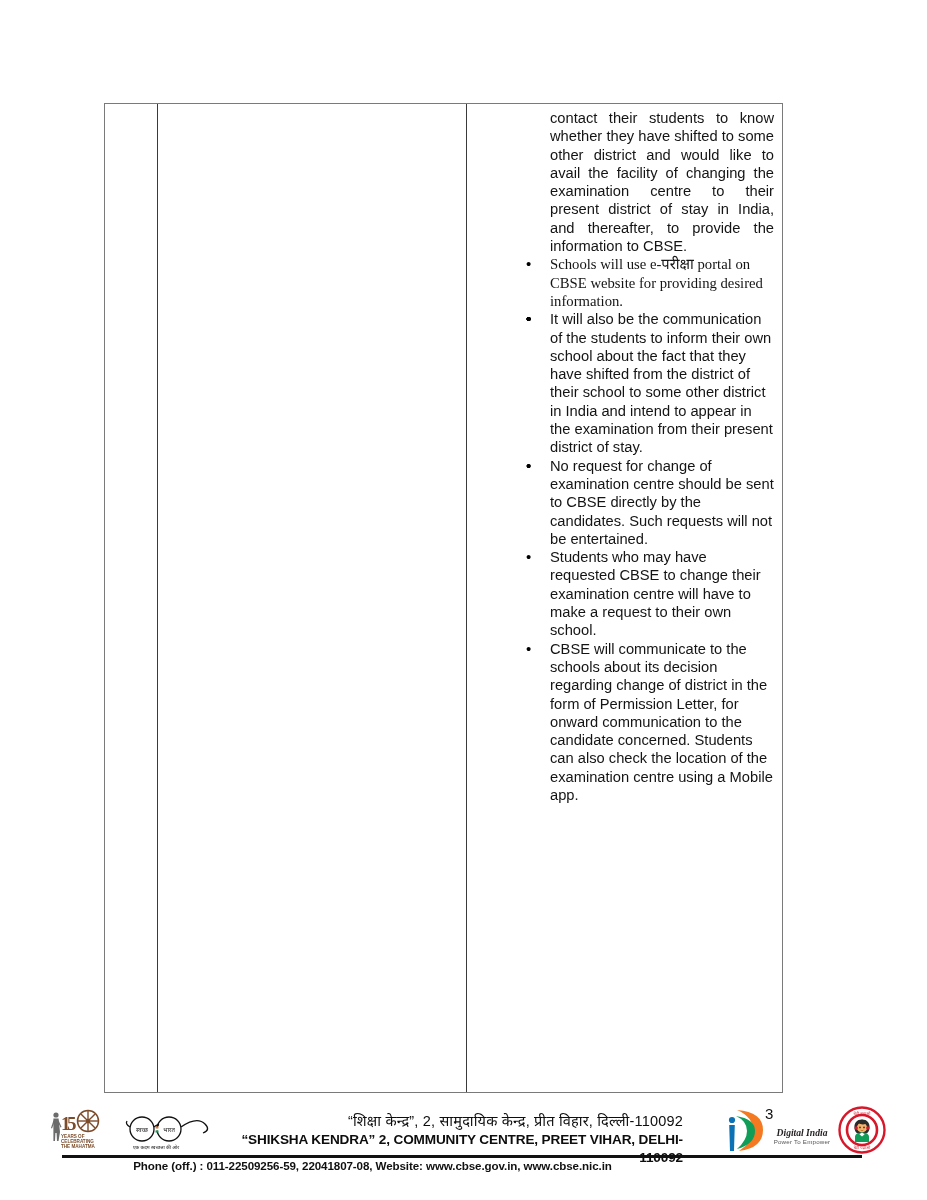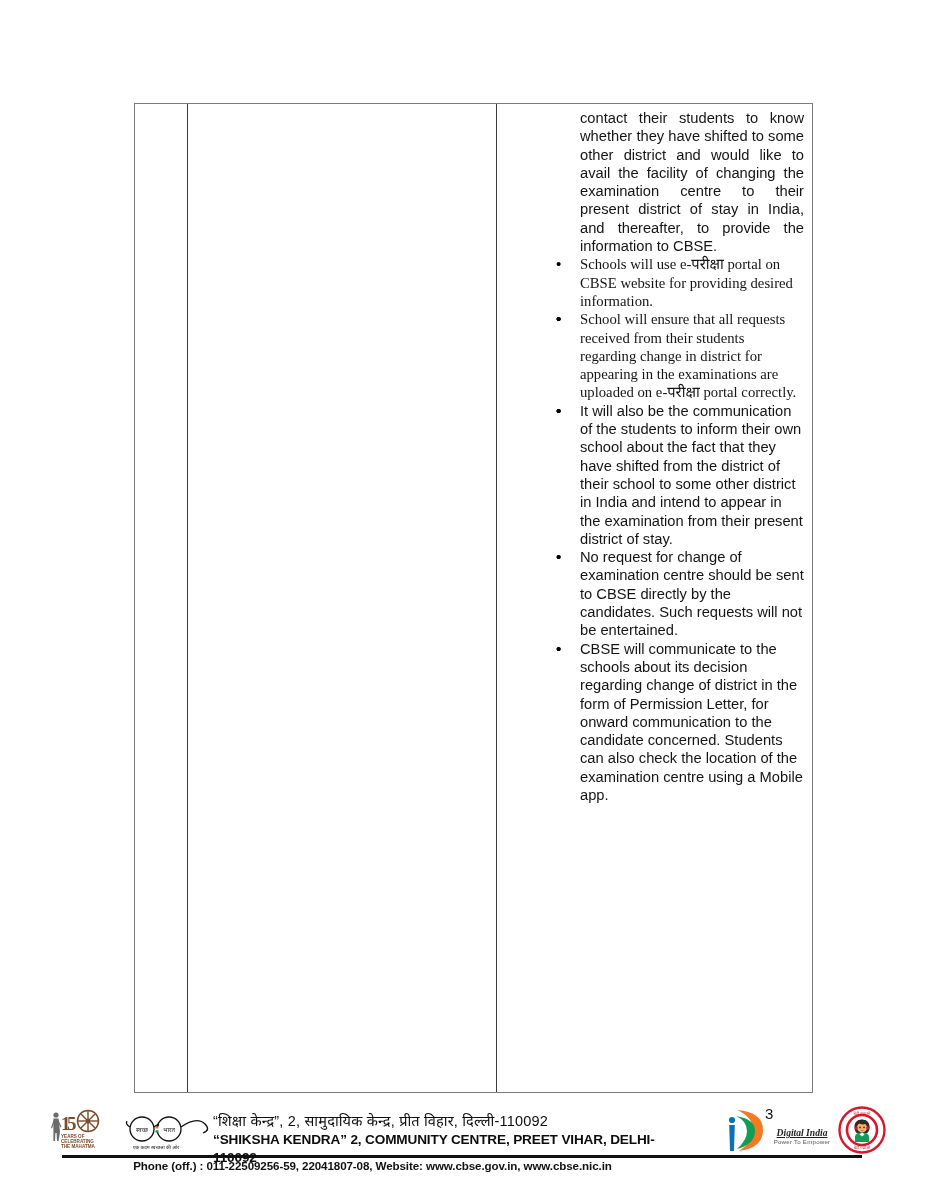--- a/index.html
+++ b/index.html
@@ -17,21 +17,21 @@
 
   
   #page {
     position: absolute;
     left: 0; top: 0;
     width: 927px; height: 1200px;
   }
 
   #content-table {
     position: absolute;
-    left: 134px;
+    left: 104px;
     top: 103px;
     width: 679px;
     height: 990px;
     border: 1px solid #7a7a7a;
     border-collapse: collapse;
     display: flex;
     background: #fff;
     gap: 40px;
   }
   .col-narrow {
@@ -89,21 +89,21 @@
     left: 0;
     top: 1098px;
     width: 927px;
     height: 102px;
   }
   #footer-address {
     position: absolute;
     left: 213px;
     top: 14px;
     width: 470px;
-    text-align: left;
+    text-align: right;
   }
   .addr-hi {
     font-size: 14.5px;
     line-height: 19px;
     letter-spacing: 0.2px;
     font-family: "Liberation Sans", "DejaVu Sans", sans-serif;
     color: #0d0d0d;
   }
   .addr-en {
     font-size: 13.6px;
@@ -166,21 +166,20 @@
     position: absolute;
     left: 772px;
     top: 1127px;
     width: 60px;
     text-align: center;
   }
   .di-name {
     font-size: 9.6px;
     font-style: italic;
     font-weight: bold;
-    text-decoration: underline;
     color: #231f20;
     font-family: "Liberation Serif", serif;
     line-height: 11px;
   }
   .di-tag {
     font-size: 6.2px;
     color: #555;
     letter-spacing: 0.2px;
     line-height: 8px;
   }
@@ -210,41 +209,41 @@
           <span class="bullet-text dev">Schools will use e-परीक्षा portal on CBSE website for providing desired information.</span>
         </li>
         <li>
           <span class="bullet-dot">•</span>
         </li>
         <li>
           <span class="bullet-dot">•</span>
         </li>
         <li>
           <span class="bullet-dot">•</span>
-          <span class="bullet-text dev">School will ensure that all requests received from their students regarding change in district for appearing in the examinations are uploaded on e-परीक्षा portal correctly.</span>
         </li>
         <li>
           <span class="bullet-dot">•</span>
         </li>
         <li>
           <span class="bullet-dot">•</span>
         </li>
         <li>
           <span class="bullet-dot">•</span>
           <span class="bullet-text">It will also be the communication of the students to inform their own school about the fact that they have shifted from the district of their school to some other district in India and intend to appear in the examination from their present district of stay.</span>
         </li>
         <li>
           <span class="bullet-dot">•</span>
         </li>
         <li class="bold">
           <span class="bullet-dot">•</span>
           <span class="bullet-text">No request for change of examination centre should be sent to CBSE directly by the candidates.  Such requests will not be entertained.</span>
         </li>
         <li class="bold">
           <span class="bullet-dot">•</span>
+          <span class="bullet-text">Students who may have requested CBSE to change their examination centre will have to make a request to their own school.</span>
         </li>
         <li>
           <span class="bullet-dot">•</span>
           <span class="bullet-text">CBSE will communicate to the schools about its decision regarding change of district in the form of Permission Letter, for onward communication to the candidate concerned.  Students can also check the location of the examination centre using a Mobile app.</span>
         </li>
       </ul>
 
     </div>
   </div>
 

